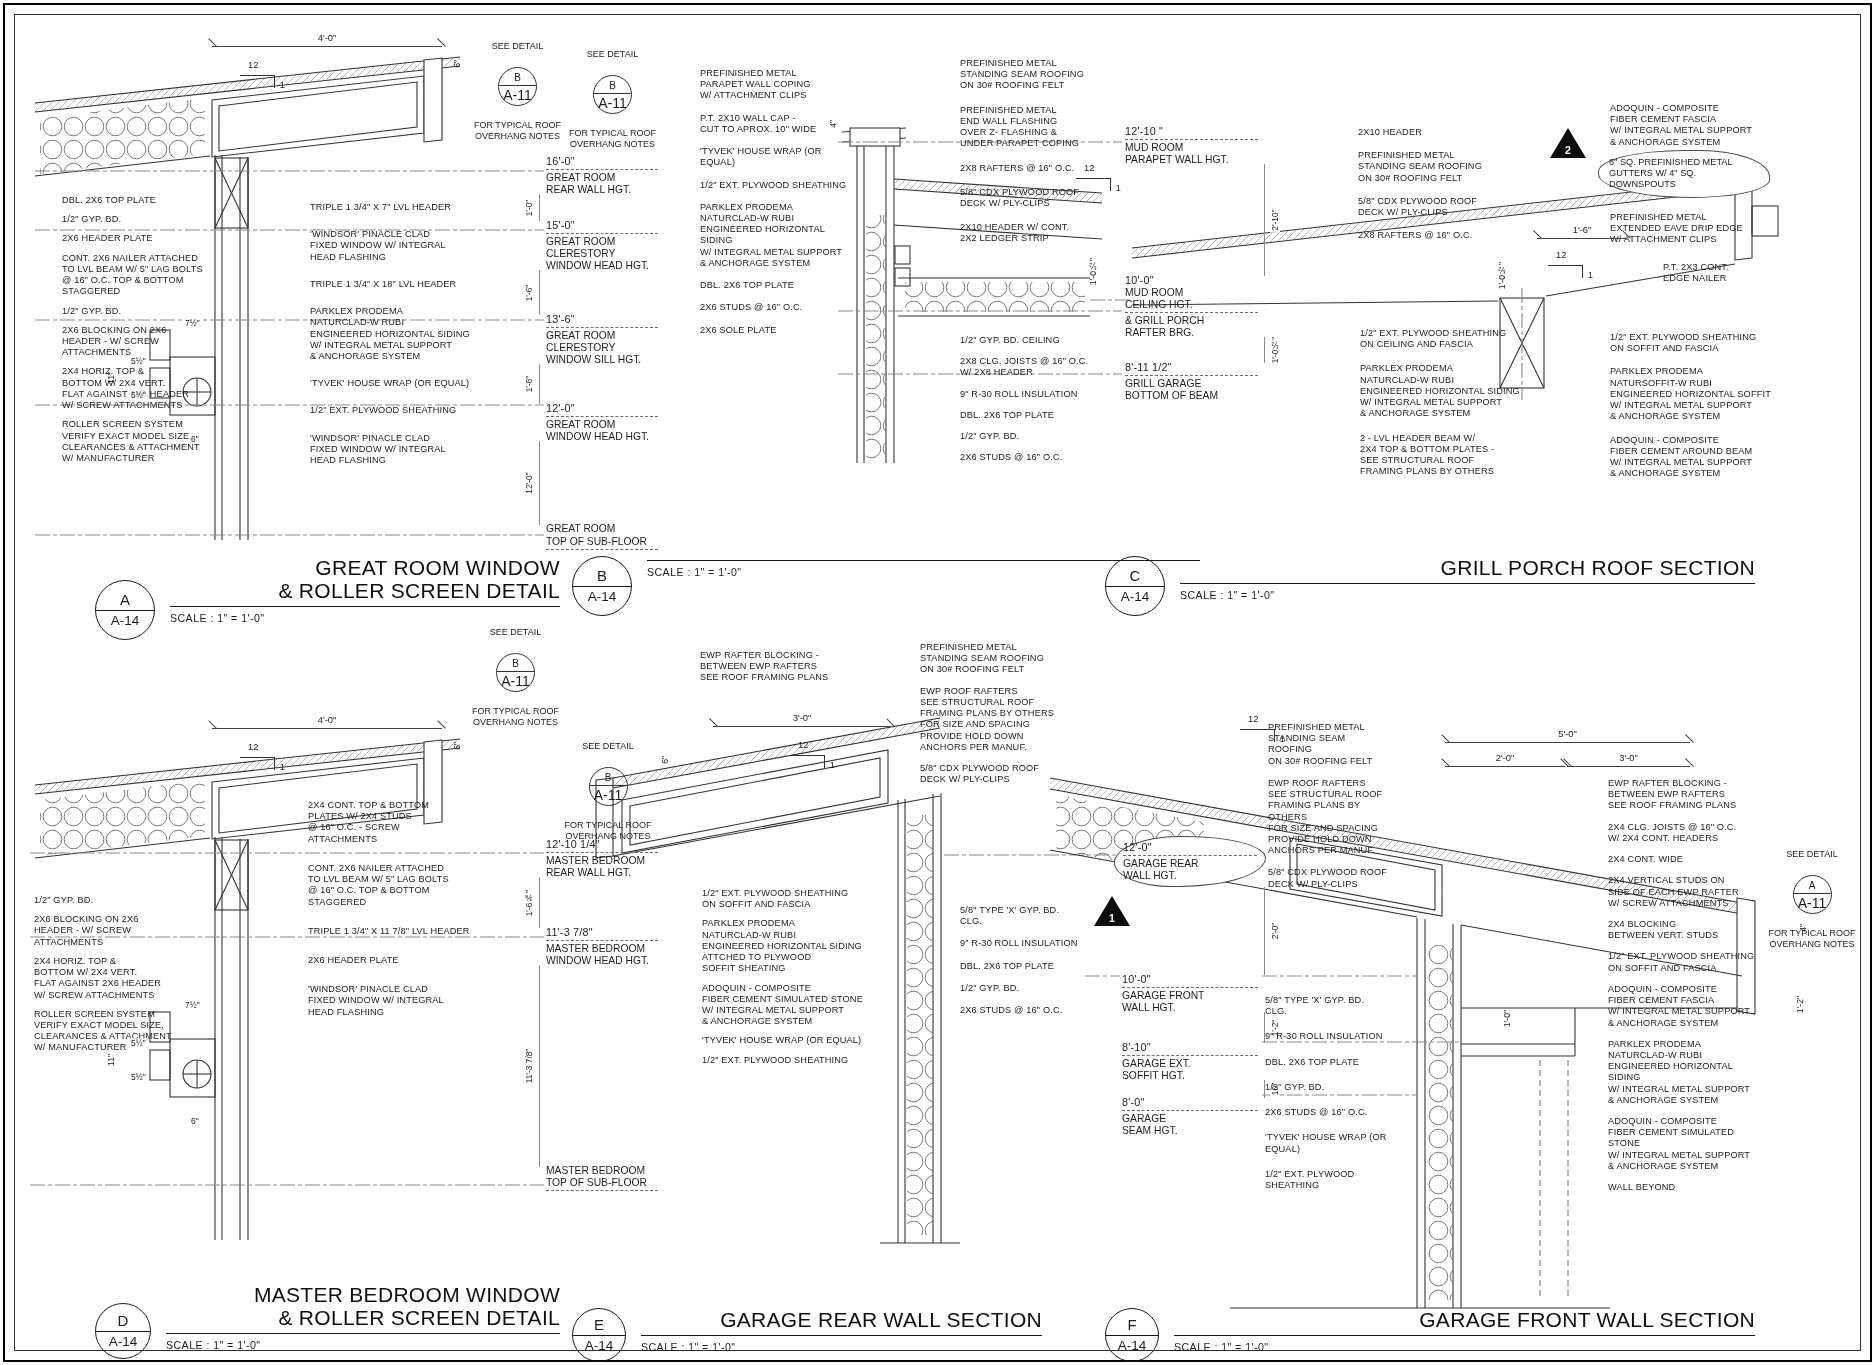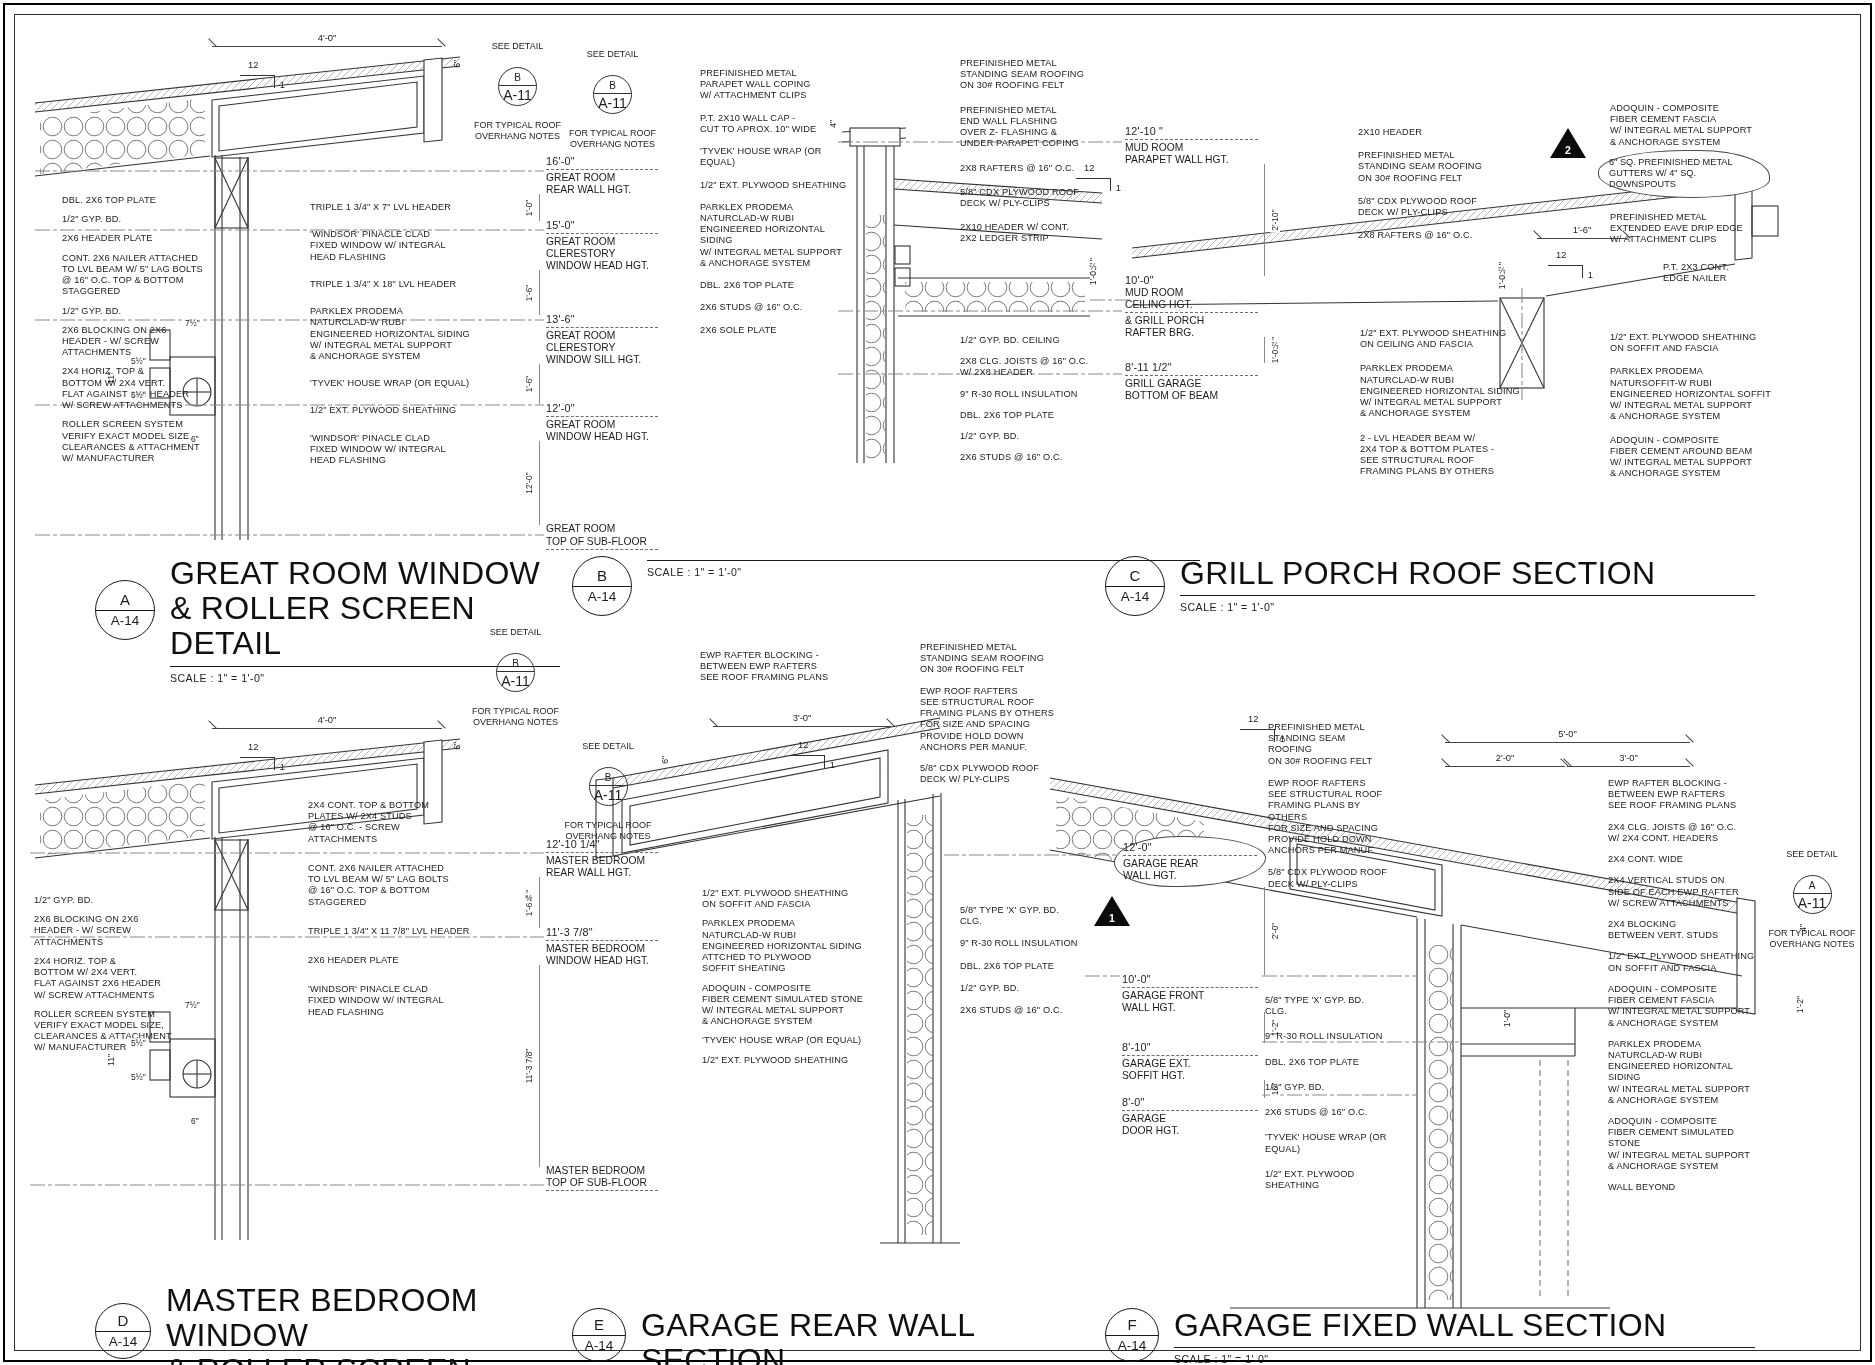--- a/index.html
+++ b/index.html
@@ -39,21 +39,21 @@
   .slope .so{position:absolute;right:-11px;bottom:-15px;font-size:9.3px;font-style:normal;}
   .vrot{position:absolute;writing-mode:vertical-rl;transform:rotate(180deg);font-size:8.6px;white-space:nowrap;}
   .sdim{position:absolute;font-size:8.4px;white-space:nowrap;background:rgba(255,255,255,.75);padding:0 1px;}
   .revtri{position:absolute;width:36px;height:30px;background:#0c0c0c;clip-path:polygon(50% 0,100% 100%,0 100%);}
   .revtri span{position:absolute;left:0;right:0;bottom:2px;text-align:center;color:#fff;font-size:10.5px;font-weight:700;}
   .ptitle{position:absolute;display:flex;gap:15px;align-items:flex-start;}
   .tbubble{width:58px;height:58px;border:1.6px solid #1a1a1a;border-radius:50%;display:flex;flex-direction:column;flex:none;}
   .tbubble b{font-weight:400;font-size:15px;flex:1;display:flex;align-items:flex-end;justify-content:center;border-bottom:1.4px solid #1a1a1a;padding-bottom:2px;}
   .tbubble span{font-size:13.5px;flex:1;text-align:center;padding-top:2px;}
   .tcol{flex:1;min-width:0;}
-  .ttext{font-size:32px;line-height:1.1;letter-spacing:.3px;white-space:pre-line;color:#0f0f0f;}
+  .ttext{font-size:21px;line-height:1.1;letter-spacing:.3px;white-space:pre-line;color:#0f0f0f;text-align:right;}
   .trule{border-top:1.7px solid #1a1a1a;margin-top:4px;}
   .tscale{font-size:10.6px;letter-spacing:.45px;margin-top:5px;}
 </style>
 </head>
 <body>
 
 <div class="paper">
 
 <svg class="linework" width="1875" height="1365">
   <defs>
@@ -691,21 +691,21 @@
         <div class="lvl-label">GARAGE EXT.
 SOFFIT HGT.</div>
       </div>
       <div class="lvl-gap" style="height: 14px;">
         <span class="gdim">10"</span>
       </div>
       <div class="lvl">
         <div class="lvl-elev">8'-0"</div>
         <div class="lvl-line"></div>
         <div class="lvl-label">GARAGE
-DOOR HGT.</div>
+SEAM HGT.</div>
       </div>
     </div>
 <div class="revtri" style="left:1094px;top:896px">
       <span>1</span>
     </div>
 
 <section>
   <div class="notes" style="left:1268px;top:722px;width:122px;gap:11px">
         <div class="note">PREFINISHED METAL
 STANDING SEAM ROOFING
@@ -778,20 +778,20 @@
     <div class="mini"><b>A</b><span>A-11</span></div>
     <div>FOR TYPICAL ROOF
 OVERHANG NOTES</div>
   </div>
   <div class="ptitle" style="left:1105px;top:1308px;width:650px">
     <div class="tbubble" style="width:52px;height:52px">
           <b>F</b>
           <span>A-14</span>
         </div>
     <div class="tcol">
-      <div class="ttext">GARAGE FIXED WALL SECTION</div>
+      <div class="ttext">GARAGE FRONT WALL SECTION</div>
       <div class="trule"></div>
       <div class="tscale">SCALE :  1" = 1'-0"</div>
     </div>
   </div>
 </section>
 
 </div>
 
 </body></html>

